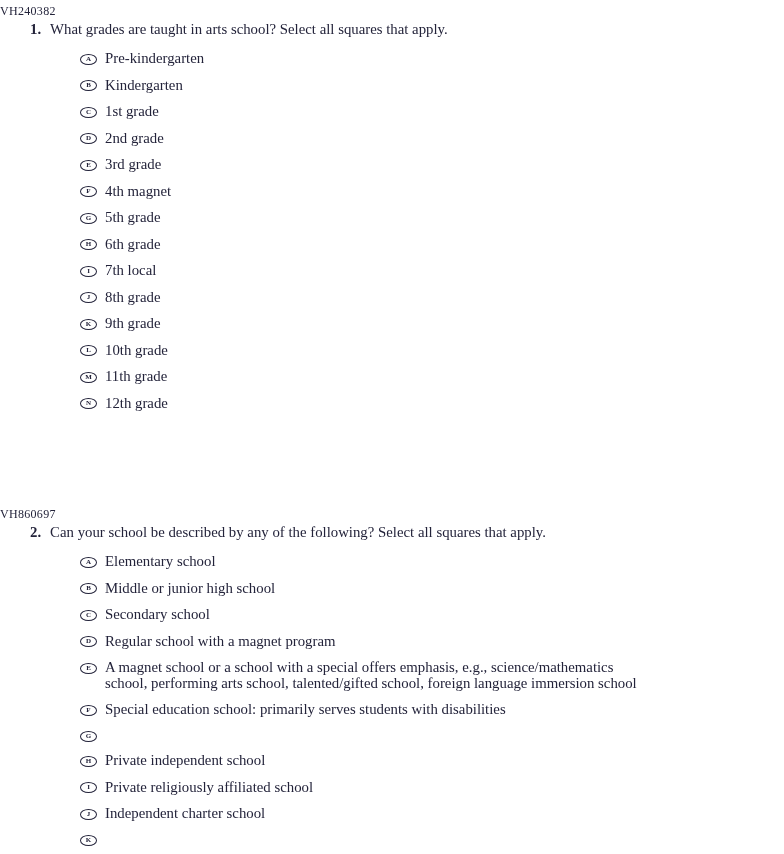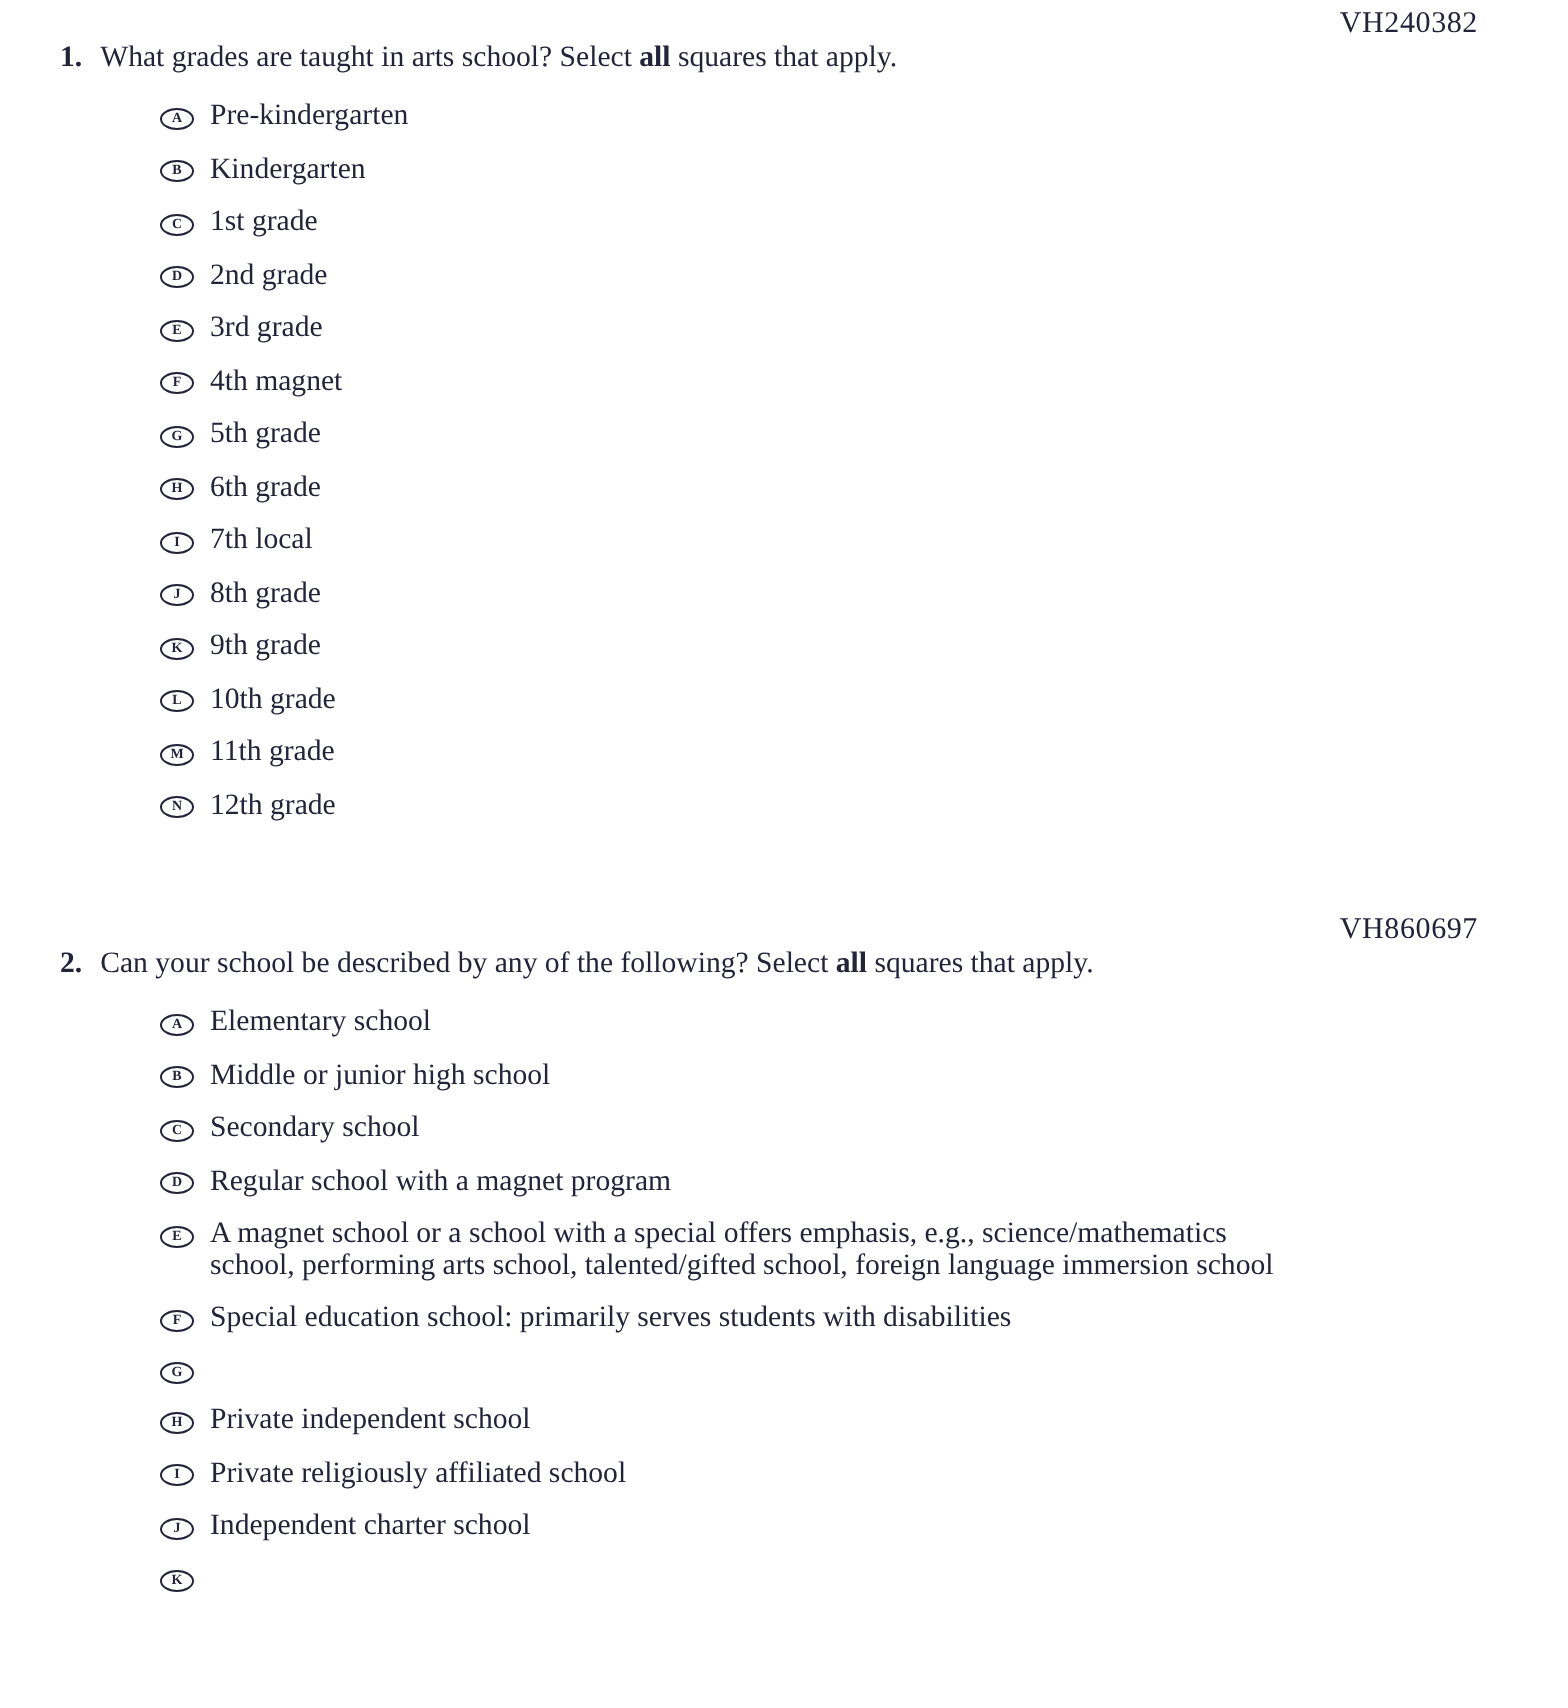--- a/index.html
+++ b/index.html
@@ -5,33 +5,32 @@
   * { margin: 0; padding: 0; box-sizing: border-box; }
   html, body { background: #ffffff; }
   body {
     width: 784px; height: 854px;
     font-family: "Liberation Serif", serif;
     color: #23233a;
   }
   .page { position: relative; width: 784px; height: 854px; overflow: hidden; background: #ffffff; }
   .question-block { }
   .item-code {
-    text-align: right;
     padding: 4px 45px 0 0;
-    font-size: 15px;
+    font-size: 12px;
     letter-spacing: 0.3px;
     height: 15px;
   }
   .q-row {
     margin: 6px 0 0 30px;
     font-size: 14.8px;
     line-height: 17px;
   }
   .q-num { font-weight: bold; margin-right: 9px; }
-  .q-bold { font-weight: bold; }
+  .q-bold { font-weight: normal; }
   .options { list-style: none; margin: 13px 0 0 80px; }
   .option { display: flex; align-items: flex-start; margin-bottom: 11px; cursor: pointer; }
   .oval {
     flex: 0 0 auto;
     width: 17px; height: 11px;
     border: 1.2px solid #23233a;
     border-radius: 50%;
     display: flex; align-items: center; justify-content: center;
     margin: 2.5px 8px 0 0;
   }
@@ -39,21 +38,21 @@
     font-size: 7px; line-height: 7px;
     font-weight: bold;
     font-family: "Liberation Serif", serif;
   }
   .label {
     font-size: 14.8px;
     line-height: 15.5px;
     white-space: pre-line;
     max-width: 625px;
   }
-  .block-2 { margin-top: 42px; }
+  .block-2 { margin-top: 92px; }
 </style>
 </head>
 <body>
 
 <div class="page">
 
   <section class="question-block block-1">
     <div class="item-code">VH240382</div>
     <div class="q-row">
       <span class="q-num">1.</span><span>What grades are taught in arts school? Select </span><span class="q-bold">all</span><span> squares that apply.</span>

